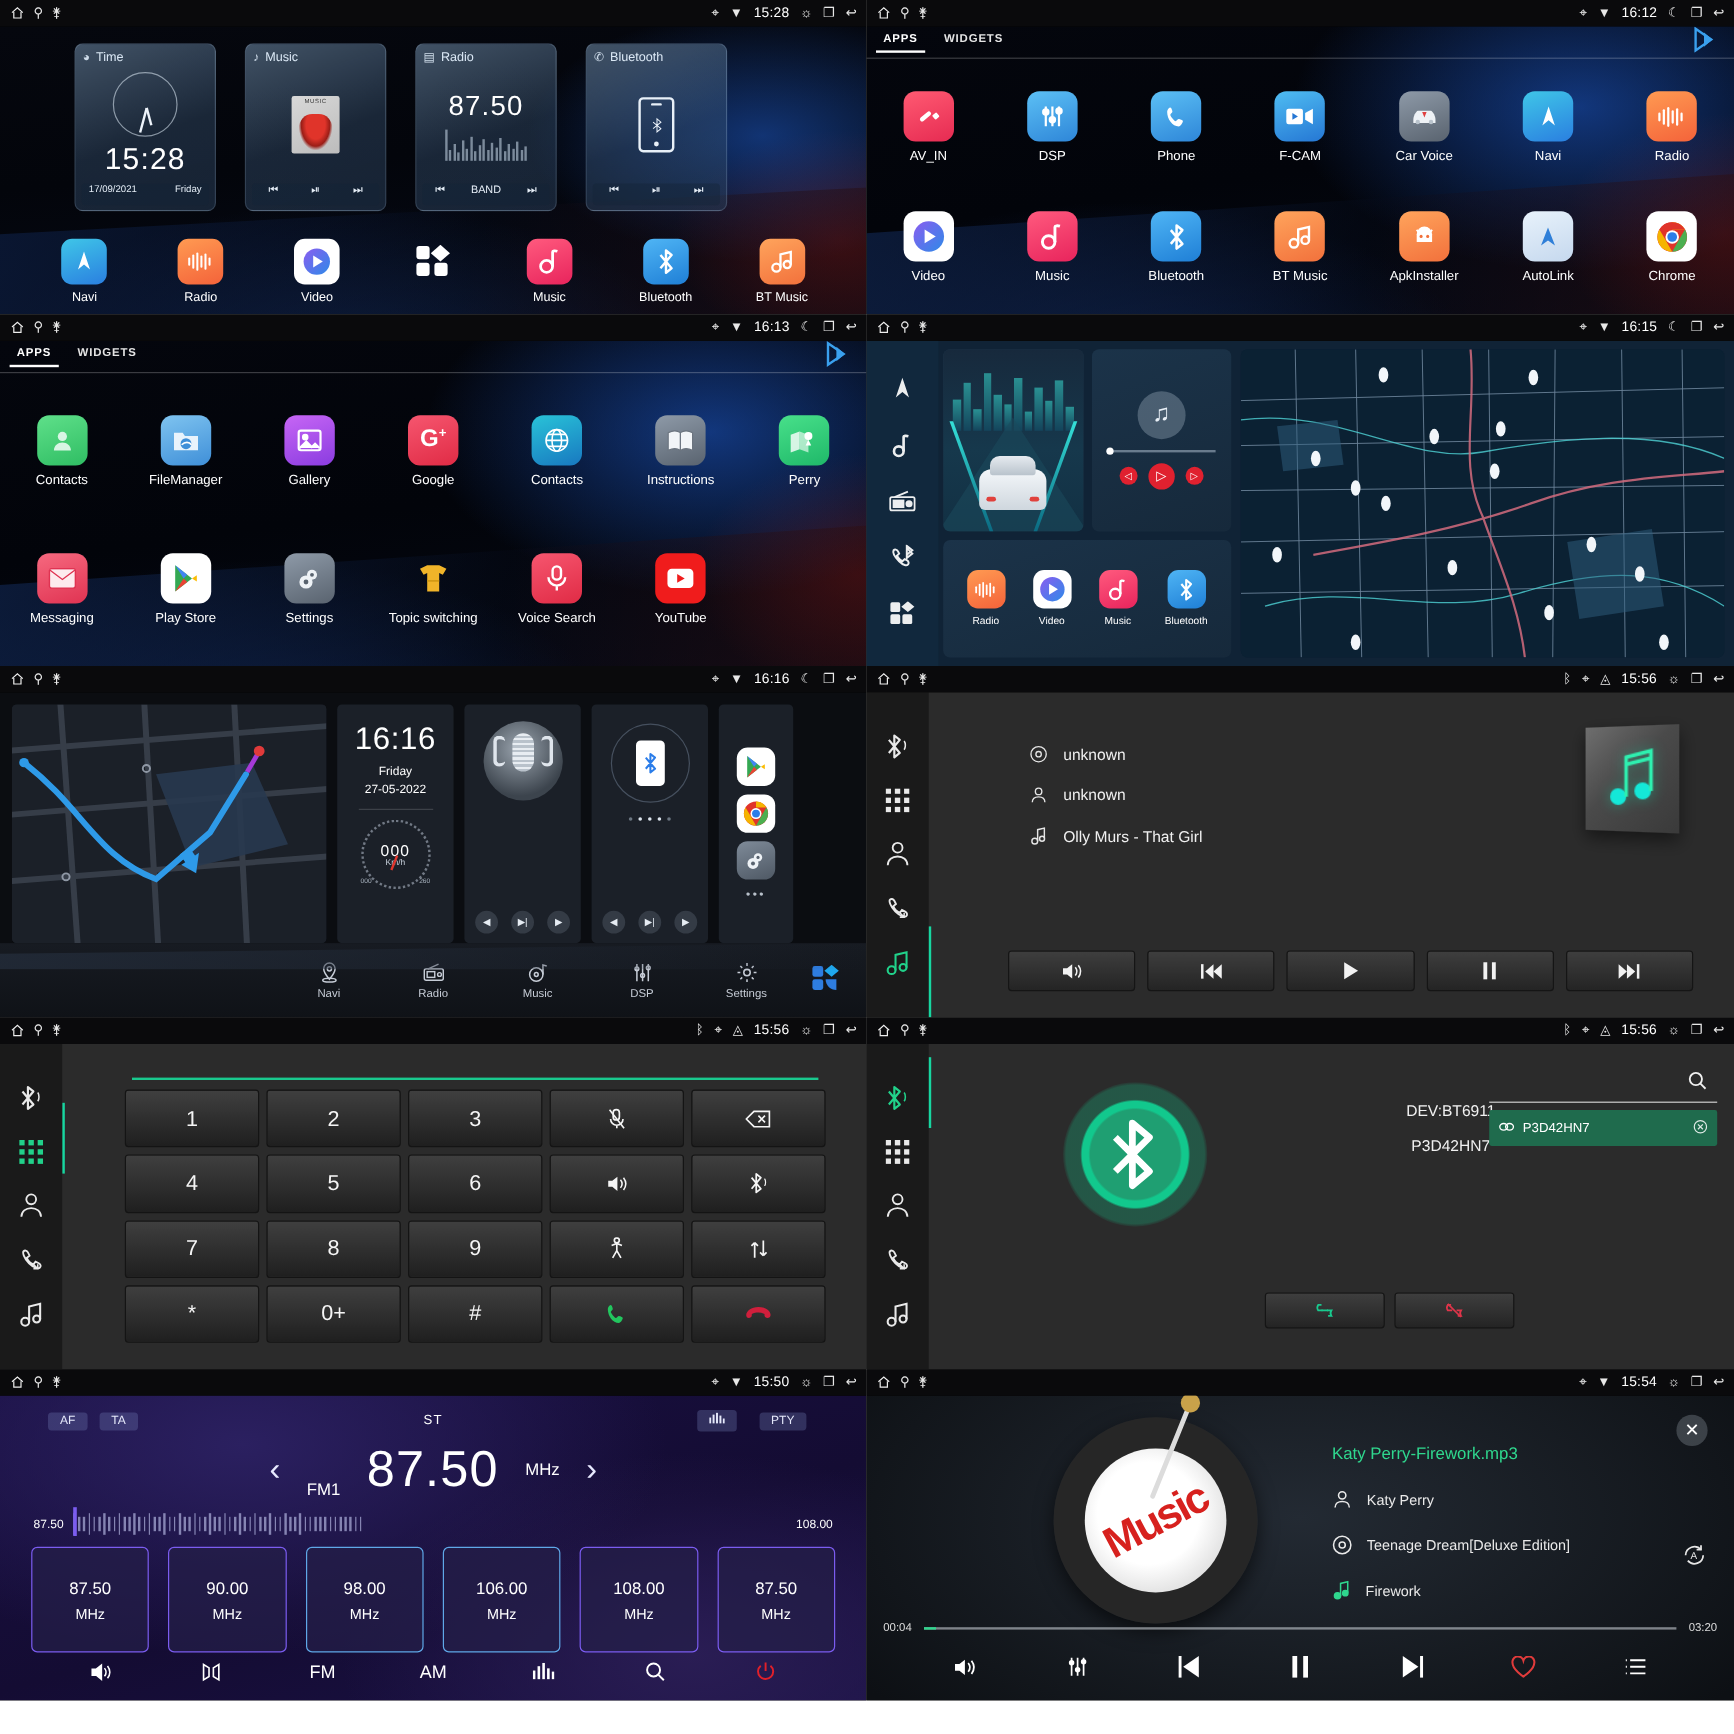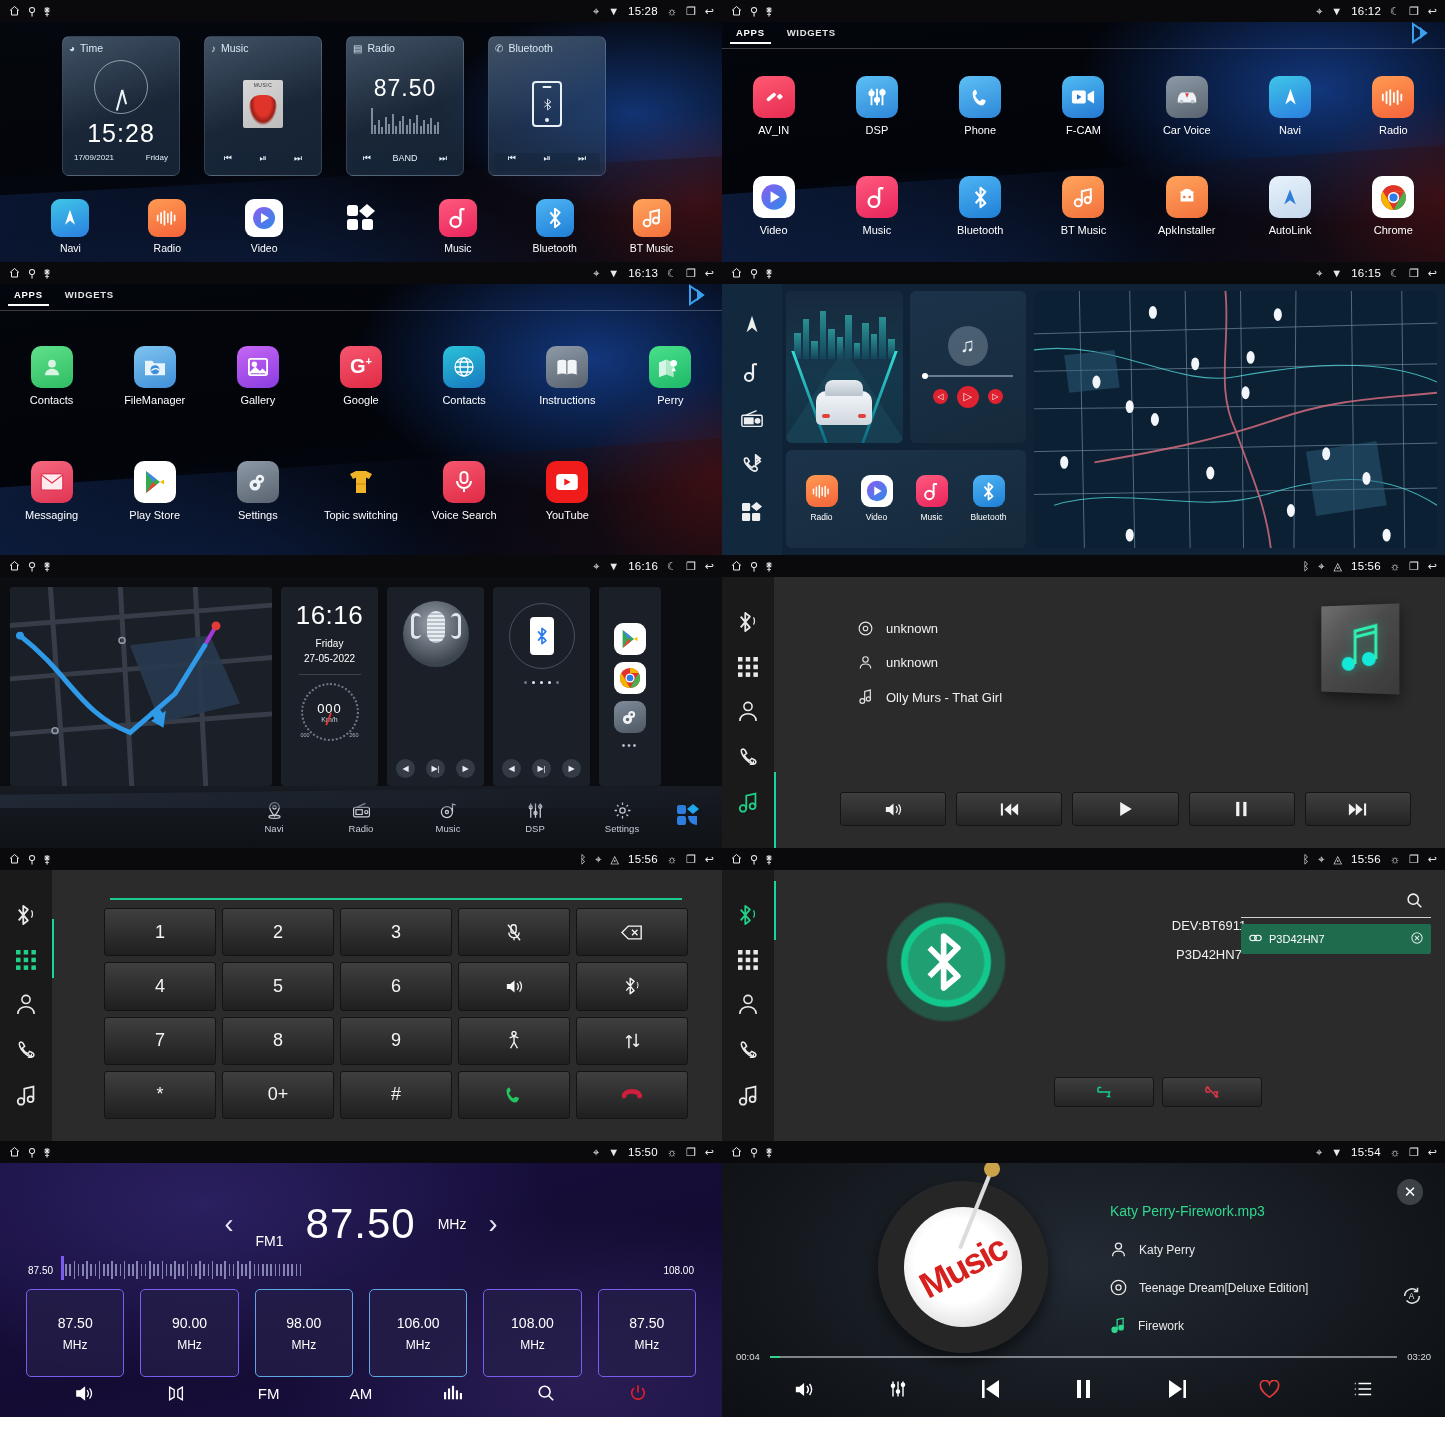--- a/index.html
+++ b/index.html
@@ -1573,20 +1573,37 @@
       <div class="sb-right">
         <span class="sb-ico">⌖</span>
         <span class="sb-ico">▼</span>
         <span class="sb-time">15:50</span>
         <span class="sb-ico">☼</span>
         <span class="sb-ico">❐</span>
         <span class="sb-ico">↩</span>
       </div>
     </div>
     <div class="radio-root">
+      <div class="rtop">
+        <span class="chip">AF</span>
+        <span class="chip">TA</span>
+        <span class="st-lbl">ST</span>
+        <span class="rtop-right">
+          <span class="chip">
+            <svg width="13" height="11" viewBox="0 0 16 13" fill="#e5e8fa">
+                <rect x="0" y="5" width="2" height="6"></rect>
+                <rect x="3.5" y="2" width="2" height="9"></rect>
+                <rect x="7" y="0" width="2" height="11"></rect>
+                <rect x="10.5" y="3" width="2" height="8"></rect>
+                <rect x="14" y="6" width="2" height="5"></rect>
+              </svg>
+          </span>
+          <span class="chip">PTY</span>
+        </span>
+      </div>
       <div class="rfreq">
         <span class="arrowbtn">‹</span>
         <span class="bandlbl">FM1</span>
         <span class="freqval">87.50</span>
         <span class="mhz">MHz</span>
         <span class="arrowbtn">›</span>
       </div>
       <div class="scale">
         <span class="scale-lbl">87.50</span>
         <span class="ticks">

